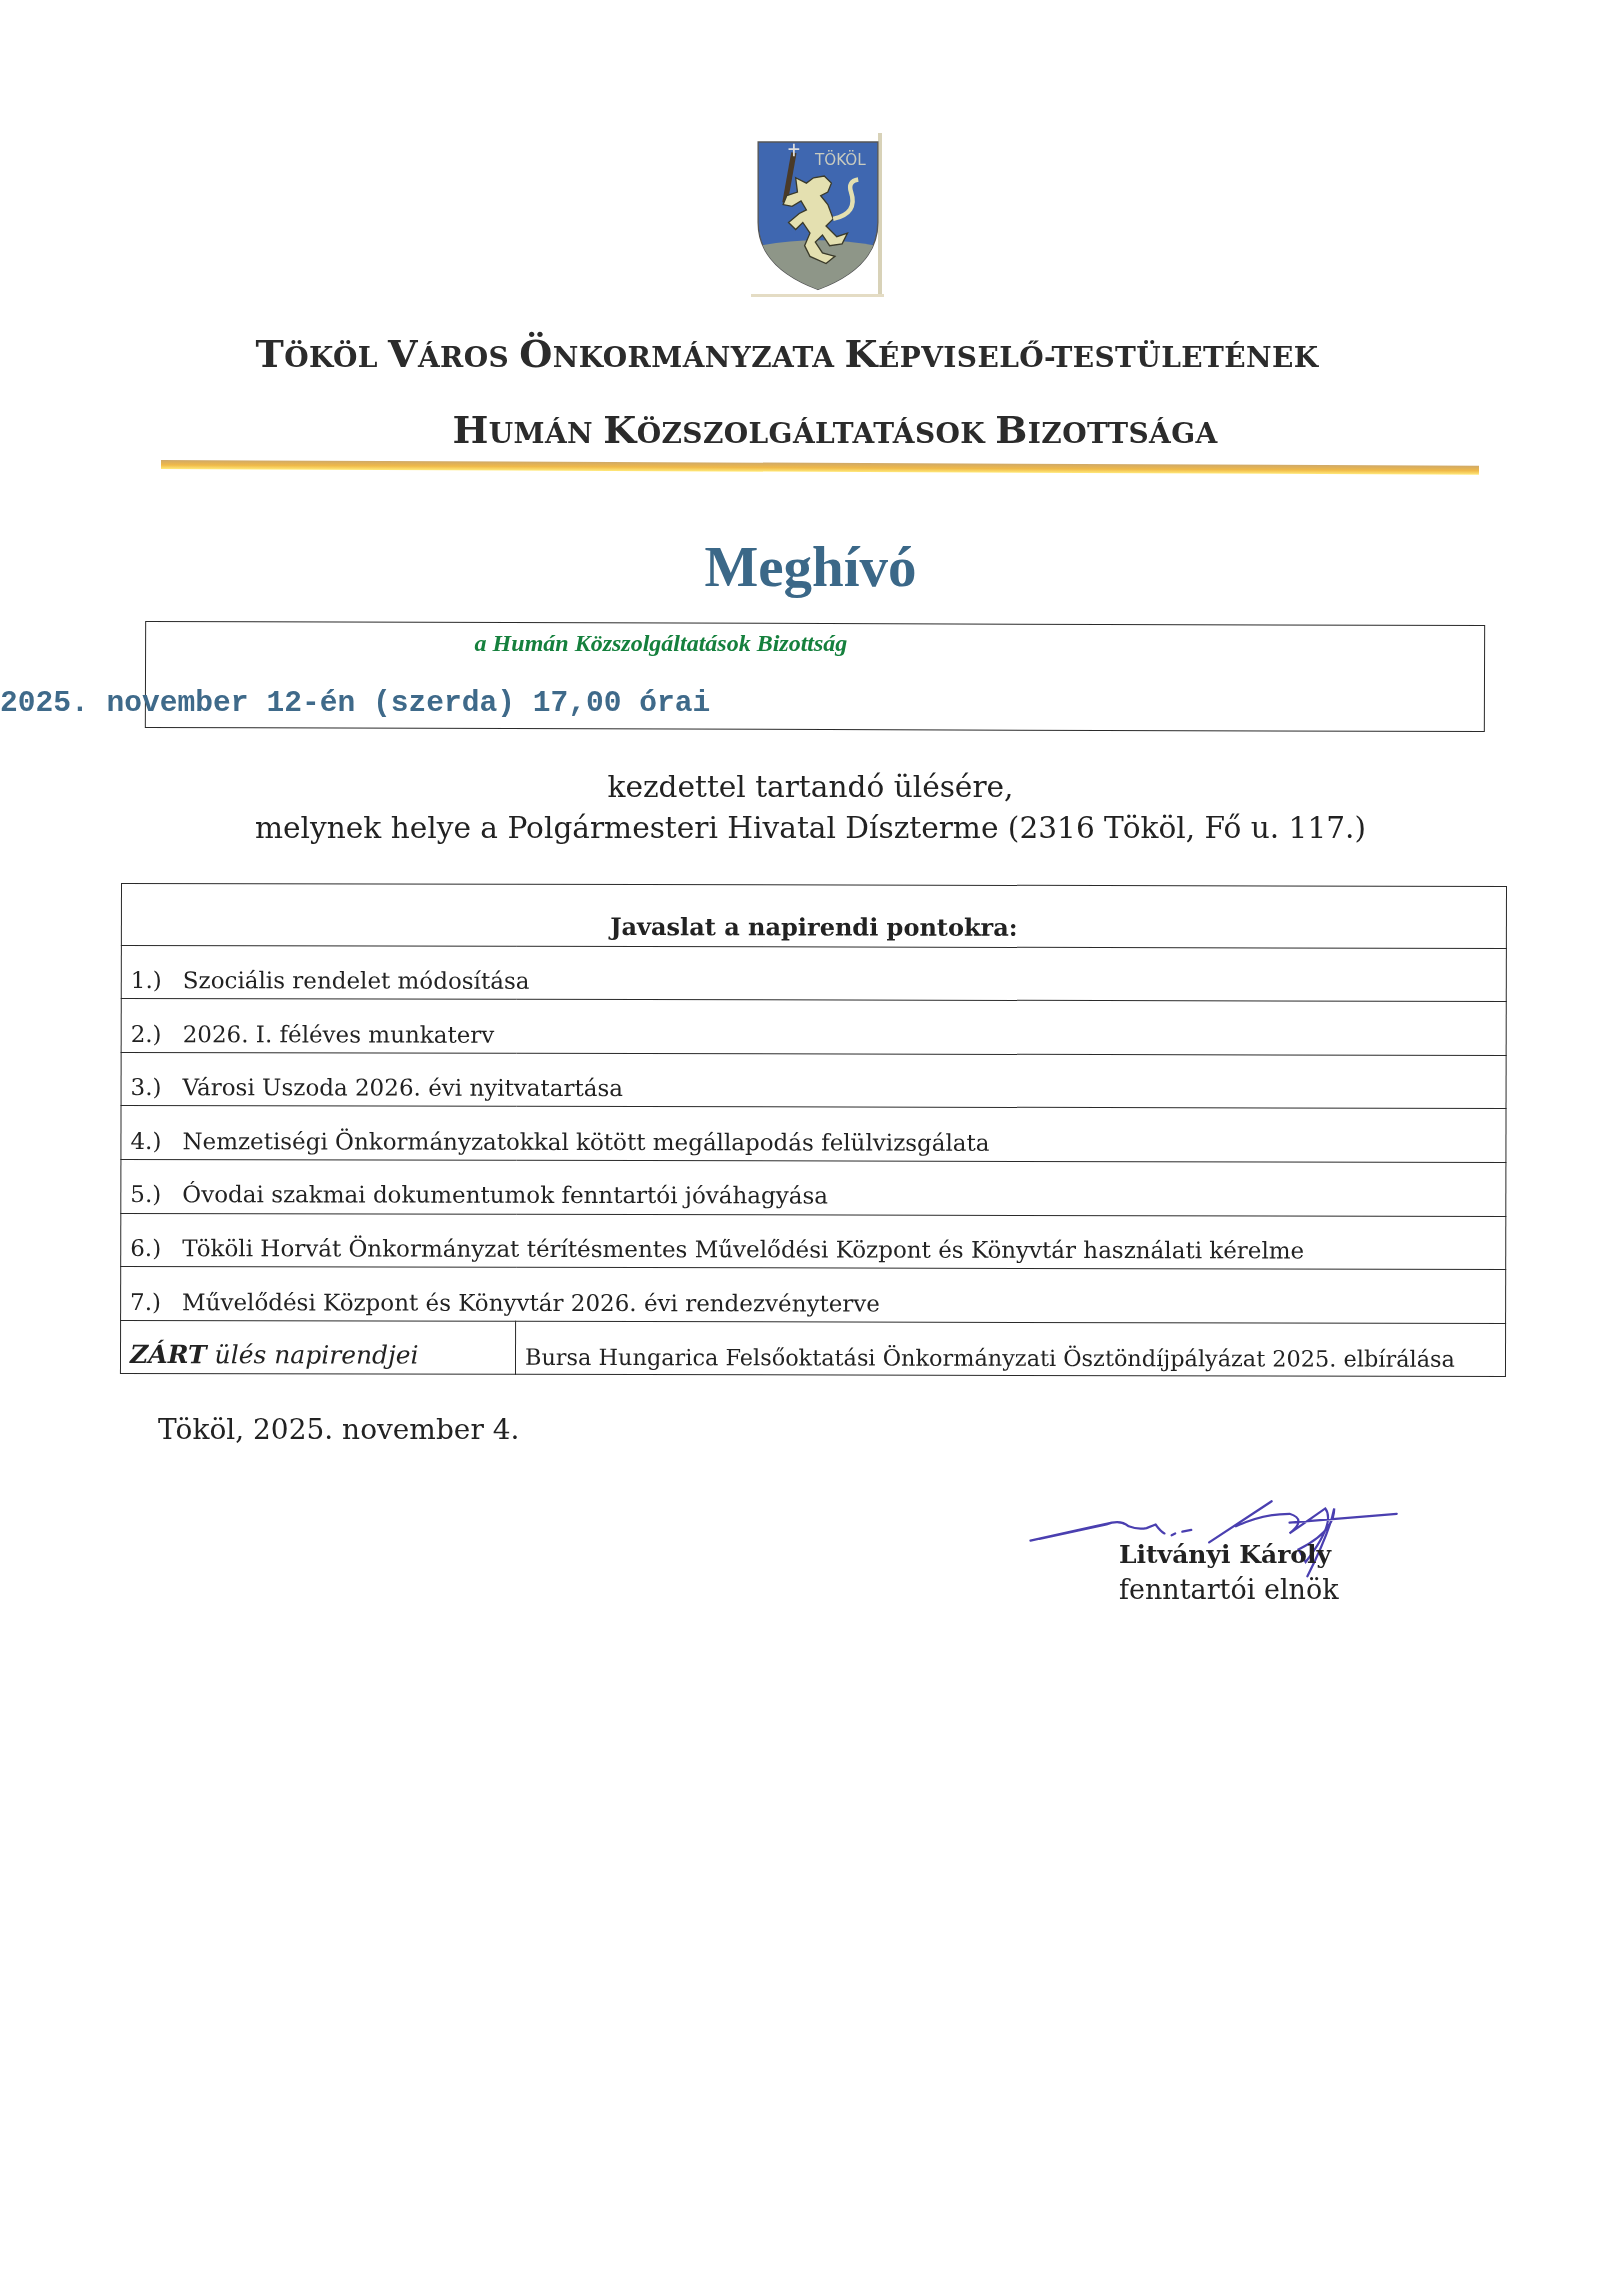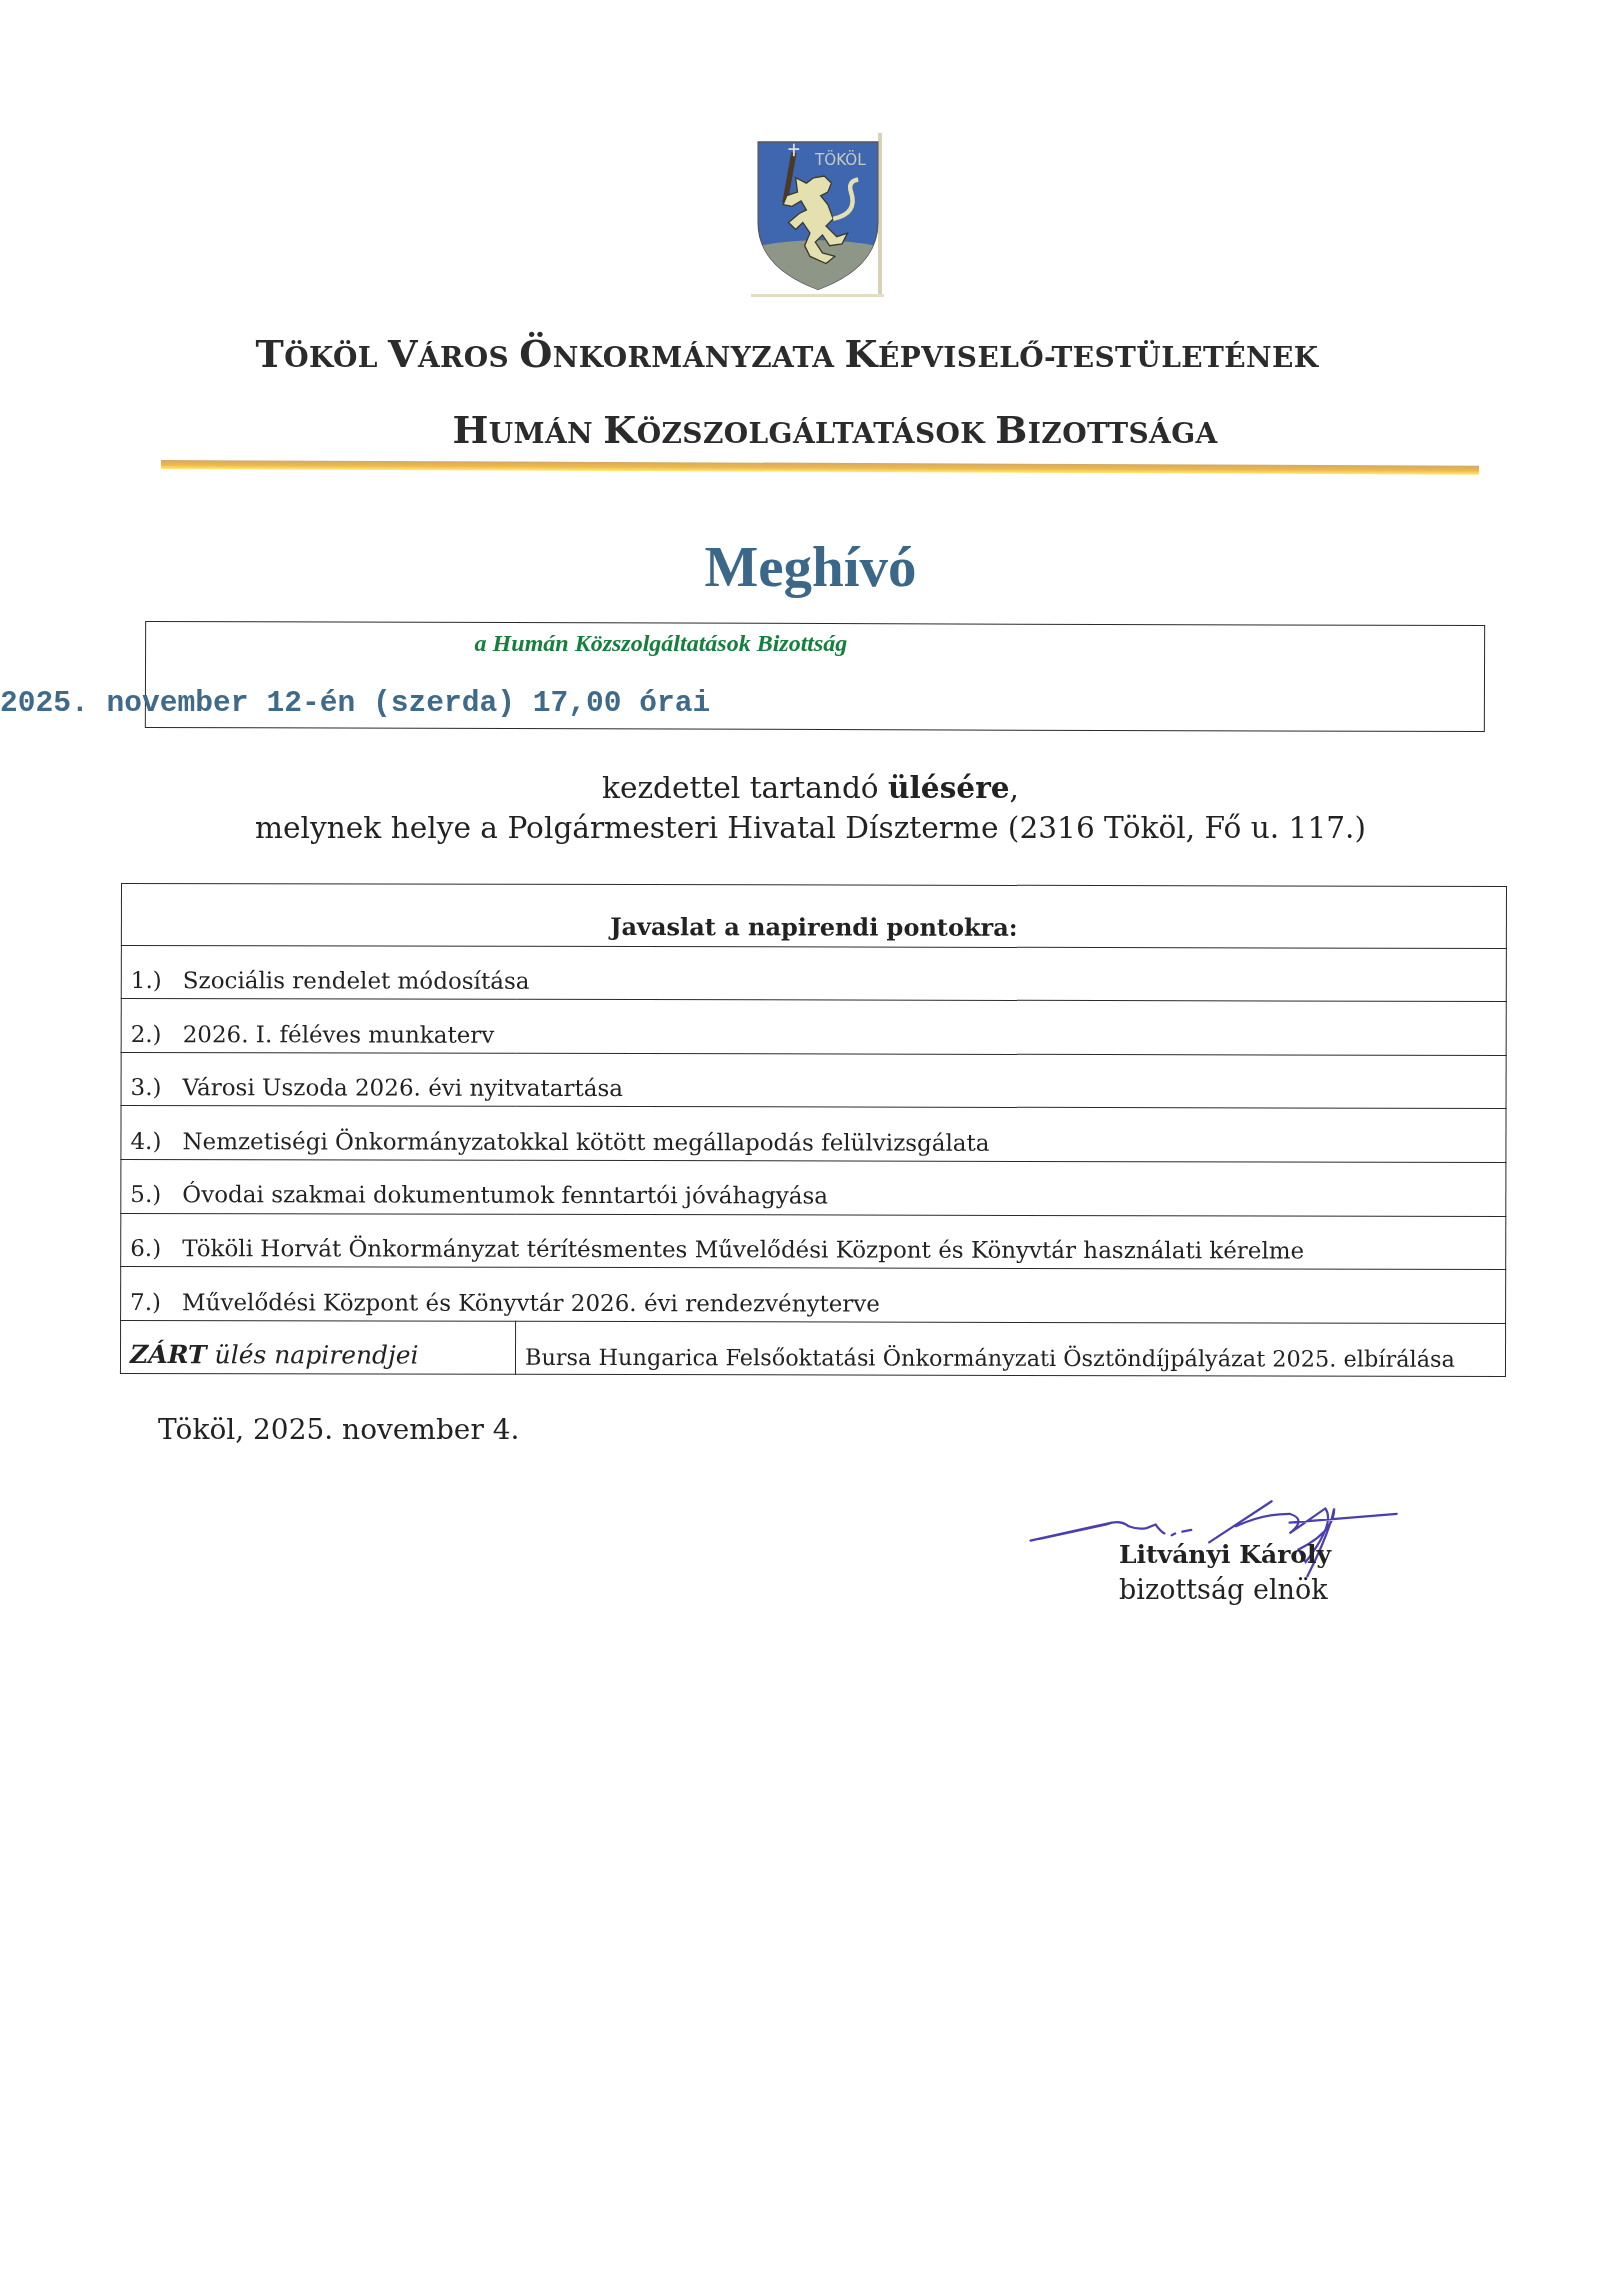--- a/index.html
+++ b/index.html
@@ -32,21 +32,21 @@
     .invite-sub { position:absolute; left:0; top:630px; width:1322px; text-align:center;
                   font-family:"Liberation Serif", serif; font-style:italic; font-weight:bold;
                   font-size:24px; color:#15803d; }
     .invite-date { position:absolute; left:0; top:686px; width:1621px; 
                    font-family:Liberation Mono, monospace; font-weight:bold; font-size:29.6px; color:#3f6a8a; }
 
     .intro { position:absolute; left:0; width:1621px; text-align:center;
              font-family:"DejaVu Serif", serif; font-size:29.6px; color:#222; }
     .intro-1 { top:770px; }
     .intro-2 { top:811px; }
-    .intro b { font-weight:bold; }
+    .intro b { font-weight:normal; }
 
     
     .agenda { position:absolute; left:121px; top:883px; width:1386px;
               border-collapse:collapse; transform:rotate(0.12deg); transform-origin:left top;
               font-family:"DejaVu Serif", serif; color:#222; }
     .agenda td { border:1.8px solid #2a2a2a; padding:0 9px; height:49px; vertical-align:bottom;
                  font-size:23px; line-height:1.2; }
     .agenda .head td { height:57px; text-align:center; font-weight:bold; font-size:24px; padding-bottom:3.6px; }
     .agenda .item td { padding-bottom:3.6px; }
     .agenda .num { display:inline-block; width:52px; }
@@ -137,14 +137,14 @@
 <div class="place-date">Tököl, 2025. november 4.</div>
 
 <svg class="signature" viewBox="0 0 460 150">
   <g fill="none" stroke="#4a3fb0" stroke-width="2.5" stroke-linecap="round">
     <path d="M10 60 L100 40 M20 58 L95 42 Q110 36 120 44 Q130 48 140 46 L150 42 Q156 50 160 52"></path>
     <path d="M168 54 L172 52 M180 50 L190 48"></path>
     <path d="M210 62 L280 16 M240 44 Q270 30 300 30 Q320 36 300 52 L340 24 Q352 40 318 84 L310 70 Q350 50 350 24 Q345 50 320 100 M300 40 L420 30"></path>
   </g>
 </svg>
 <div class="signer-name">Litványi Károly</div>
-<div class="signer-role">bizottság elnök</div>
+<div class="signer-role">fenntartói elnök</div>
 
 
 </body></html>

